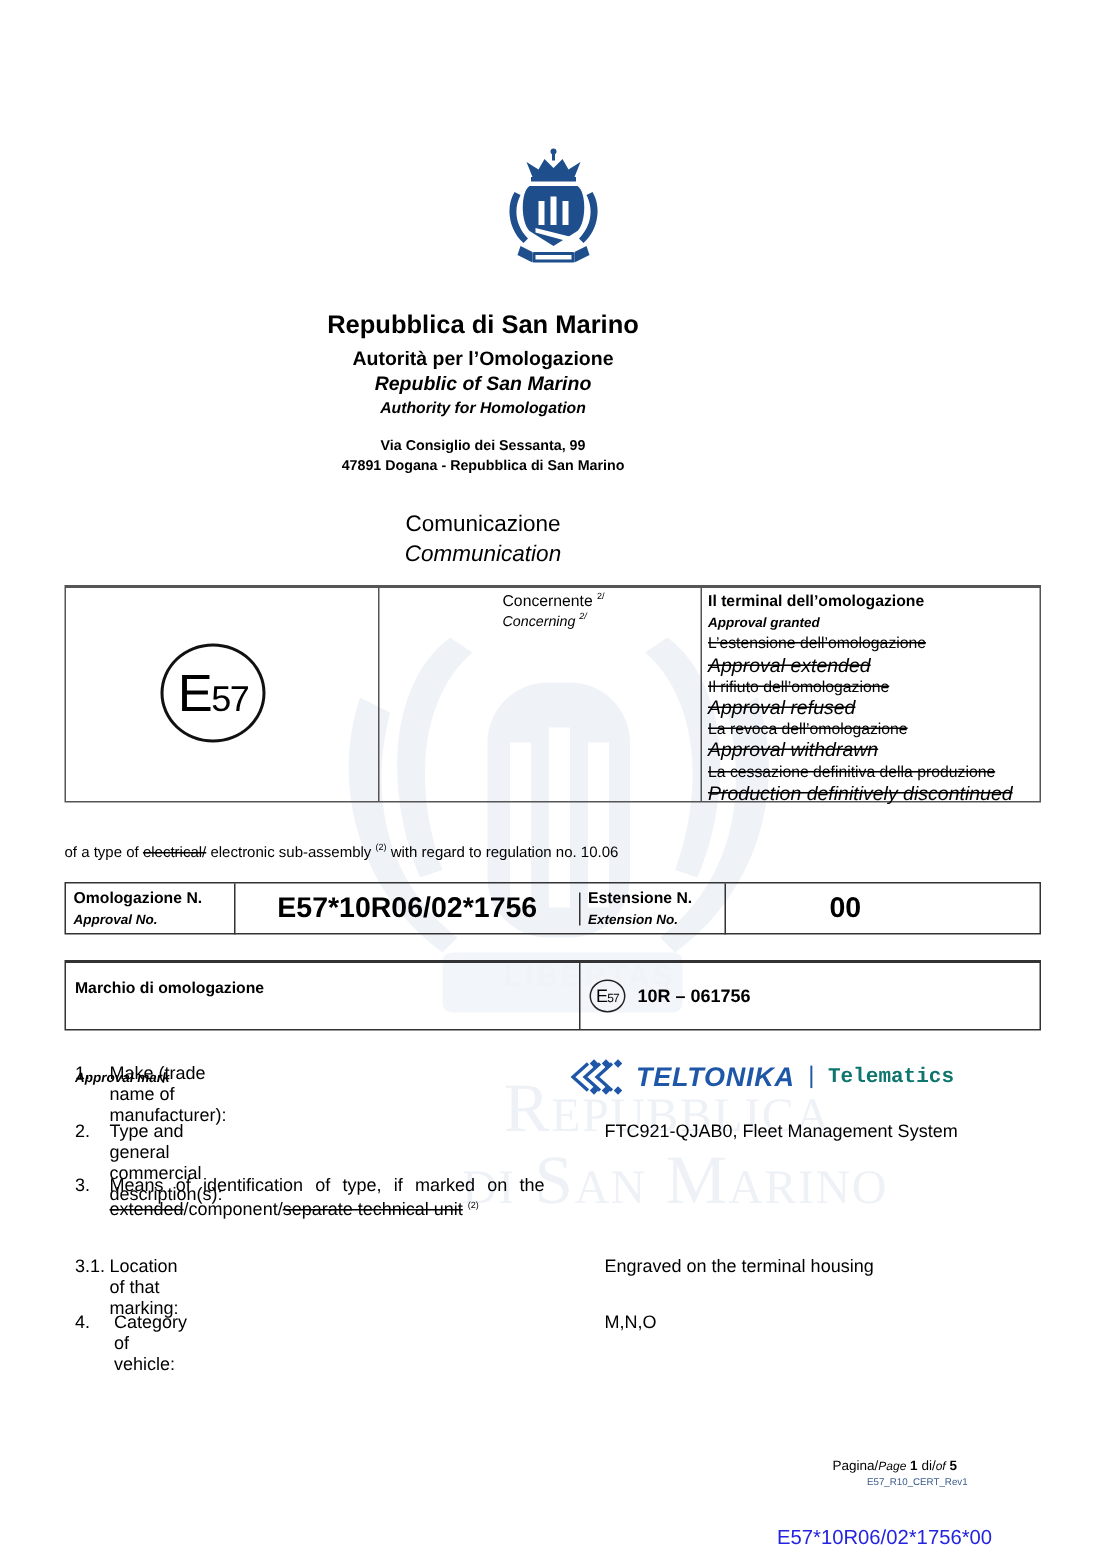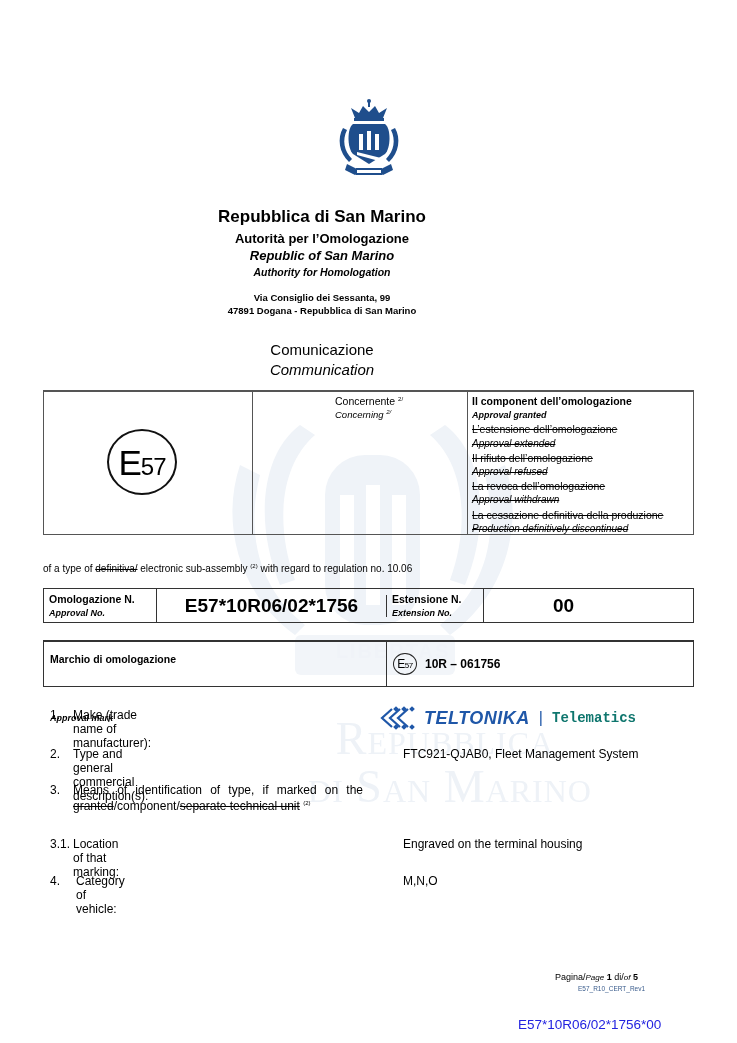--- a/index.html
+++ b/index.html
@@ -49,21 +49,21 @@
     border: 2px solid #111; border-radius: 50%; box-sizing: border-box;
     display: flex; align-items: center; justify-content: center; letter-spacing: -1px;
   }
   .e-mark .E { font-size: 35px; line-height: 1; }
   .e-mark .n { font-size: 24px; line-height: 1; margin-top: 9px; }
   .concern { position: absolute; left: 82px; top: 3px; font-size: 10.5px; line-height: 13px; }
   .concern .en { font-style: italic; font-size: 9.5px; }
   sup { font-size: 6px; vertical-align: super; line-height: 0; }
   .strike { text-decoration: line-through; }
   .c3 .b { font-weight: bold; }
-  .c3 .it { font-style: italic; font-size: 10px; }
+  .c3 .it { font-style: italic; font-size: 13px; }
   .c3 .bi { font-weight: bold; font-style: italic; font-size: 9px; }
 
   
   .sentence { position: absolute; left: 43px; top: 563px; font-size: 10px; }
 
   
   .t2 {
     position: absolute; left: 43px; top: 588px; width: 651px; height: 35px;
     border: 1.5px solid #333; box-sizing: border-box; display: flex; align-items: center;
   }
@@ -177,35 +177,35 @@
           <span class="n">57</span>
       </div>
     </div>
     <div class="c2">
       <div class="concern">
         <div><span>Concernente</span> <sup>2/</sup></div>
         <div class="en"><span>Concerning</span> <sup>2/</sup></div>
       </div>
     </div>
     <div class="c3">
-      <div class="b">Il component dell’omologazione</div>
+      <div class="b">Il terminal dell’omologazione</div>
       <div class="bi">Approval granted</div>
       <div class="strike">L’estensione  dell’omologazione</div>
       <div class="it strike">Approval extended</div>
       <div class="strike">Il  rifiuto  dell’omologazione</div>
       <div class="it strike">Approval refused</div>
       <div class="strike">La  revoca  dell’omologazione</div>
       <div class="it strike">Approval withdrawn</div>
       <div class="strike">La cessazione definitiva della produzione</div>
       <div class="it strike">Production definitively discontinued</div>
     </div>
   </div>
 
   <div class="sentence">
-    <span>of a type of </span><span class="strike">definitiva/</span><span> electronic sub-assembly </span><sup>(2)</sup><span> with regard to regulation no. 10.06</span>
+    <span>of a type of </span><span class="strike">electrical/</span><span> electronic sub-assembly </span><sup>(2)</sup><span> with regard to regulation no. 10.06</span>
   </div>
 
   <div class="t2">
     <div class="lab w1">
       <div class="it">Omologazione N.</div>
       <div class="en">Approval No.</div>
     </div>
     <div class="w2">E57*10R06/02*1756</div>
     <div class="lab w3">
       <div class="it">Estensione N.</div>
@@ -257,21 +257,21 @@
     <span class="num">2.</span>
     <span class="lbl">Type and general commercial description(s):</span>
   </div>
   <div class="v" style="top:747px;">FTC921-QJAB0, Fleet Management System</div>
 
   <div class="item" style="top:783px;">
     <span class="num">3.</span>
     <span class="lbl" style="width:290px; text-align:justify; text-align-last:justify;">Means of identification of type, if marked on the</span>
   </div>
   <div class="item" style="top:799px; left:73px;">
-    <span class="strike">granted</span><span>/component/</span><span class="strike">separate technical unit</span> <sup>(2)</sup>
+    <span class="strike">extended</span><span>/component/</span><span class="strike">separate technical unit</span> <sup>(2)</sup>
   </div>
 
   <div class="item" style="top:837px;">
     <span class="num" style="left:50px;">3.1.</span>
     <span class="lbl">Location of that marking:</span>
   </div>
   <div class="v" style="top:837px;">Engraved on the terminal housing</div>
 
   <div class="item" style="top:874px;">
     <span class="num">4.</span>

